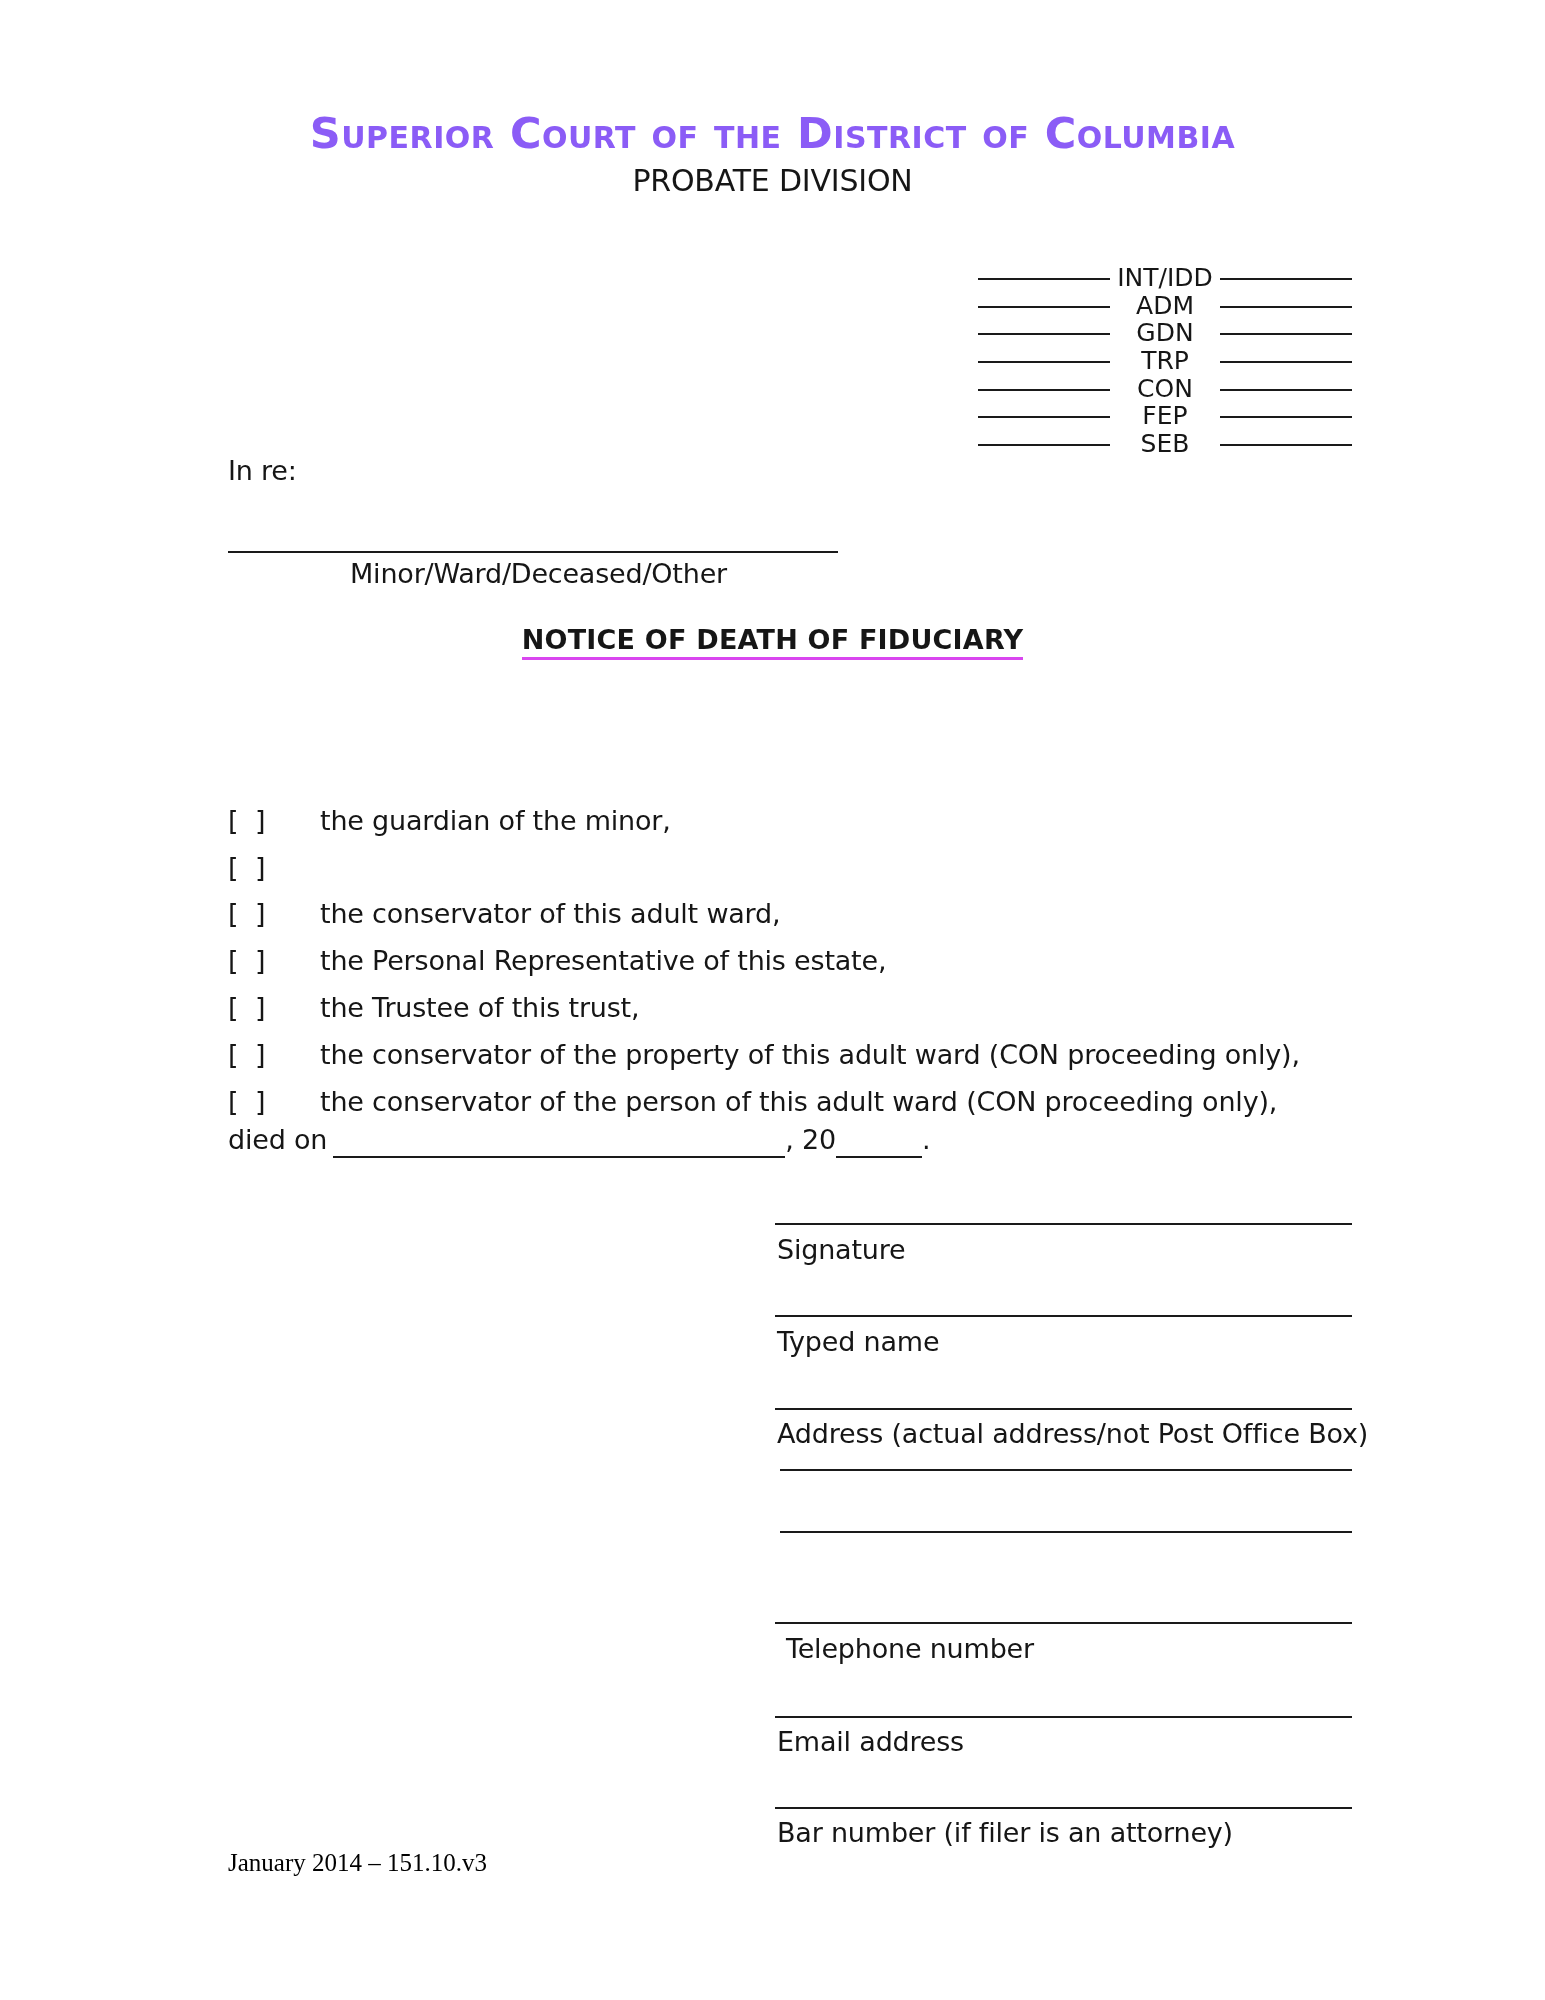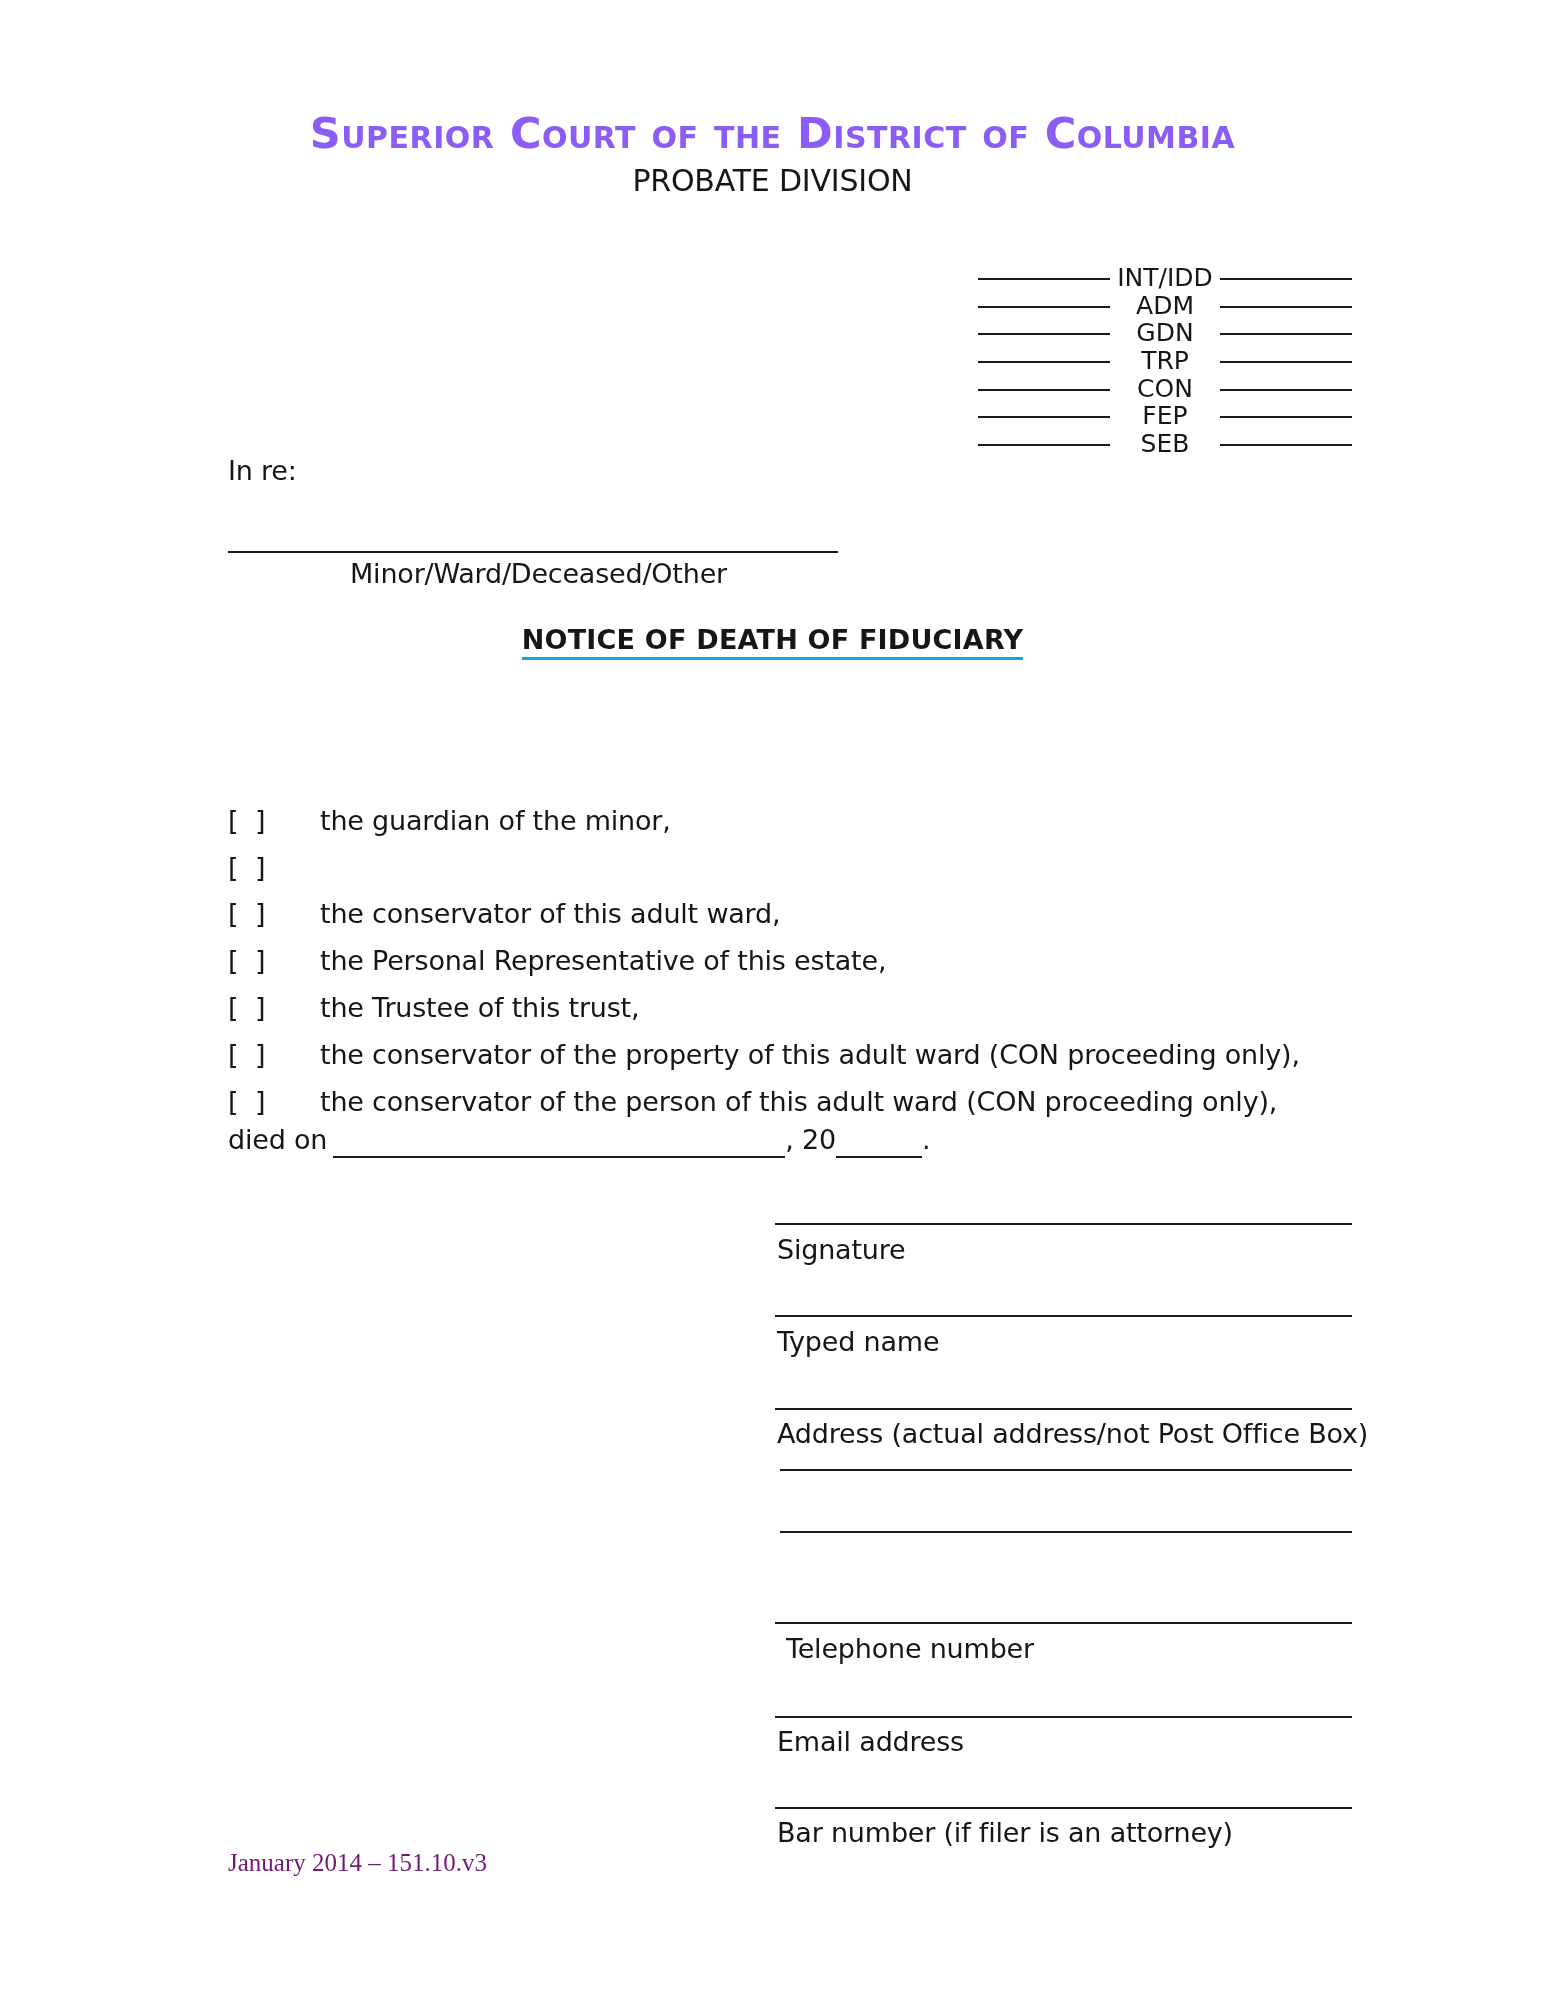--- a/index.html
+++ b/index.html
@@ -16,37 +16,37 @@
     position:absolute; top:163px; left:0; width:100%; text-align:center; font-size:30px;
   }
   .caseblock { position:absolute; top:265px; left:978px; }
   .caserow { display:flex; align-items:center; height:27.7px; }
   .caserow .cline { width:132px; border-bottom:2px solid #1a1a1a; }
   .caserow .clabel { width:110px; text-align:center; font-size:25px; line-height:1; padding-bottom:3px; letter-spacing:0; }
   .inre { position:absolute; left:228px; top:455px; }
   .minorline { position:absolute; left:228px; top:551px; width:610px; height:0; border-bottom:2px solid #1a1a1a; }
   .minorcaption { position:absolute; left:350px; top:558px; }
   .notice { position:absolute; top:624px; left:0; width:100%; text-align:center; font-weight:bold; }
-  .notice .u { display:inline-block; border-bottom:3px solid #0ea5e9; padding-bottom:2px; letter-spacing:0.2px;text-align:right; }
+  .notice .u { display:inline-block; border-bottom:3px solid #d946ef; padding-bottom:2px; letter-spacing:0.2px;text-align:right; }
   .para1 { position:absolute; left:316px; top:701px; }
   .whowas { position:absolute; left:228px; top:748px; }
   .blank { display:inline-block; height:0; border-bottom:2px solid #1a1a1a; vertical-align:-9px; }
   .blank.fid { width:729px; }
   .options { position:absolute; left:228px; top:797px; }
   .opt { display:flex; align-items:center; height:46.8px; }
   .opt .box { width:92px; white-space:pre; }
   .diedon { position:absolute; left:228px; top:1124px; }
   .blank.date { width:452px; margin-left:6px; }
   .blank.year { width:86px; }
   .sline { position:absolute; height:0; border-bottom:2px solid #1a1a1a; width:577px; left:775px; }
   .sline.indent { left:780px; width:572px; }
   .slabel { position:absolute; left:777px; white-space:nowrap; }
   .footer {
     position:absolute; left:228px; top:1849px;
-    font-family:"Liberation Serif", serif; font-size:25px; letter-spacing:0; color:#701a75;
+    font-family:"Liberation Serif", serif; font-size:25px; letter-spacing:0; color:#000000;
   }
 </style>
 </head>
 <body>
 
 <div class="page">
 
   <div class="court-title">Superior Court of the District of Columbia</div>
   <div class="court-subtitle">PROBATE DIVISION</div>
 

